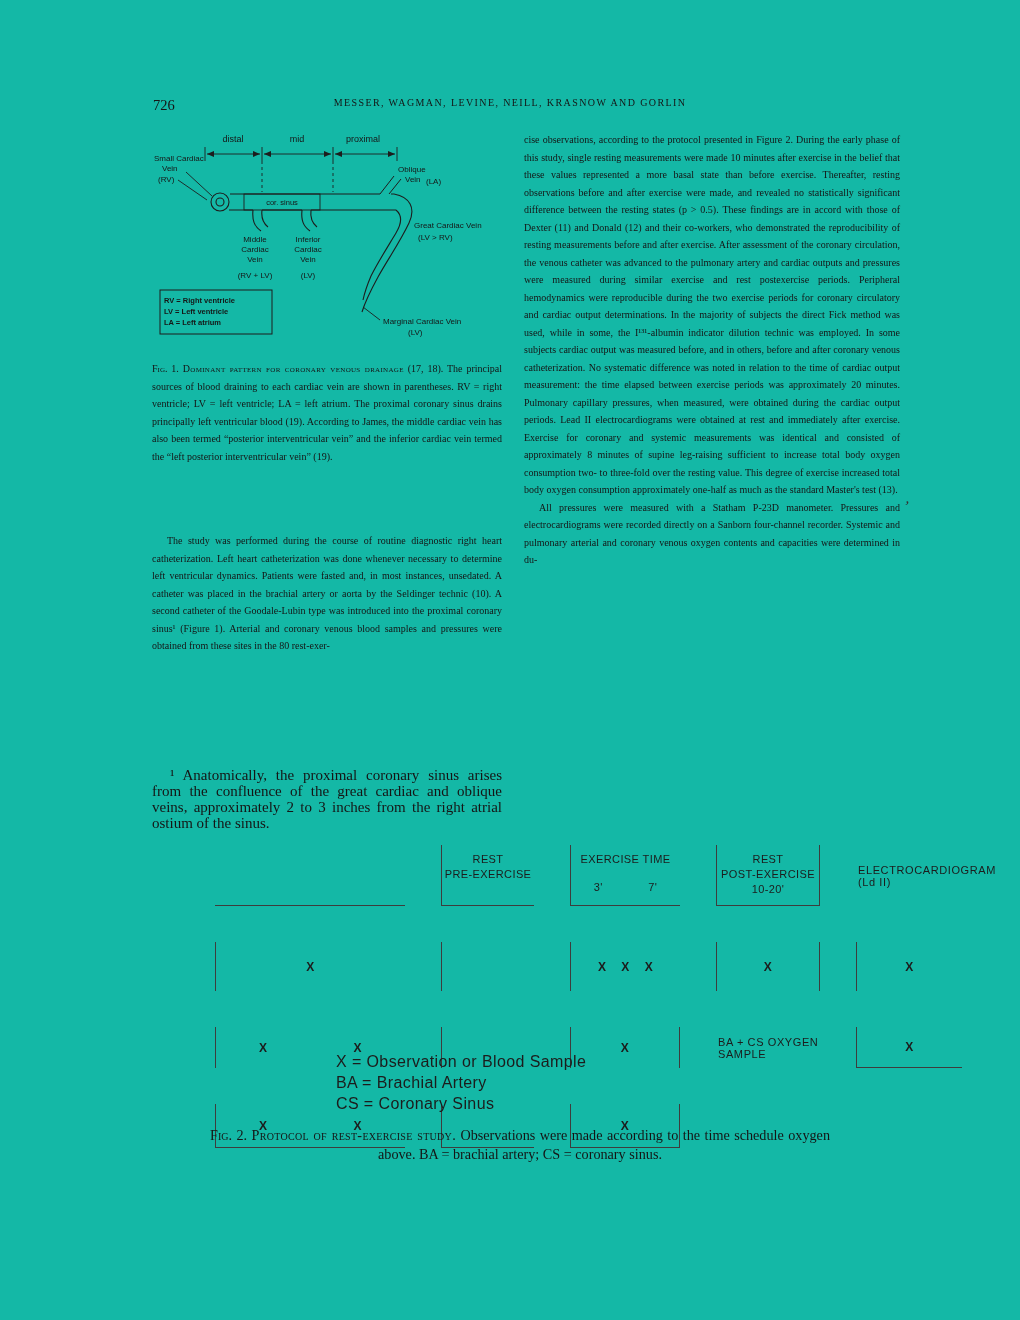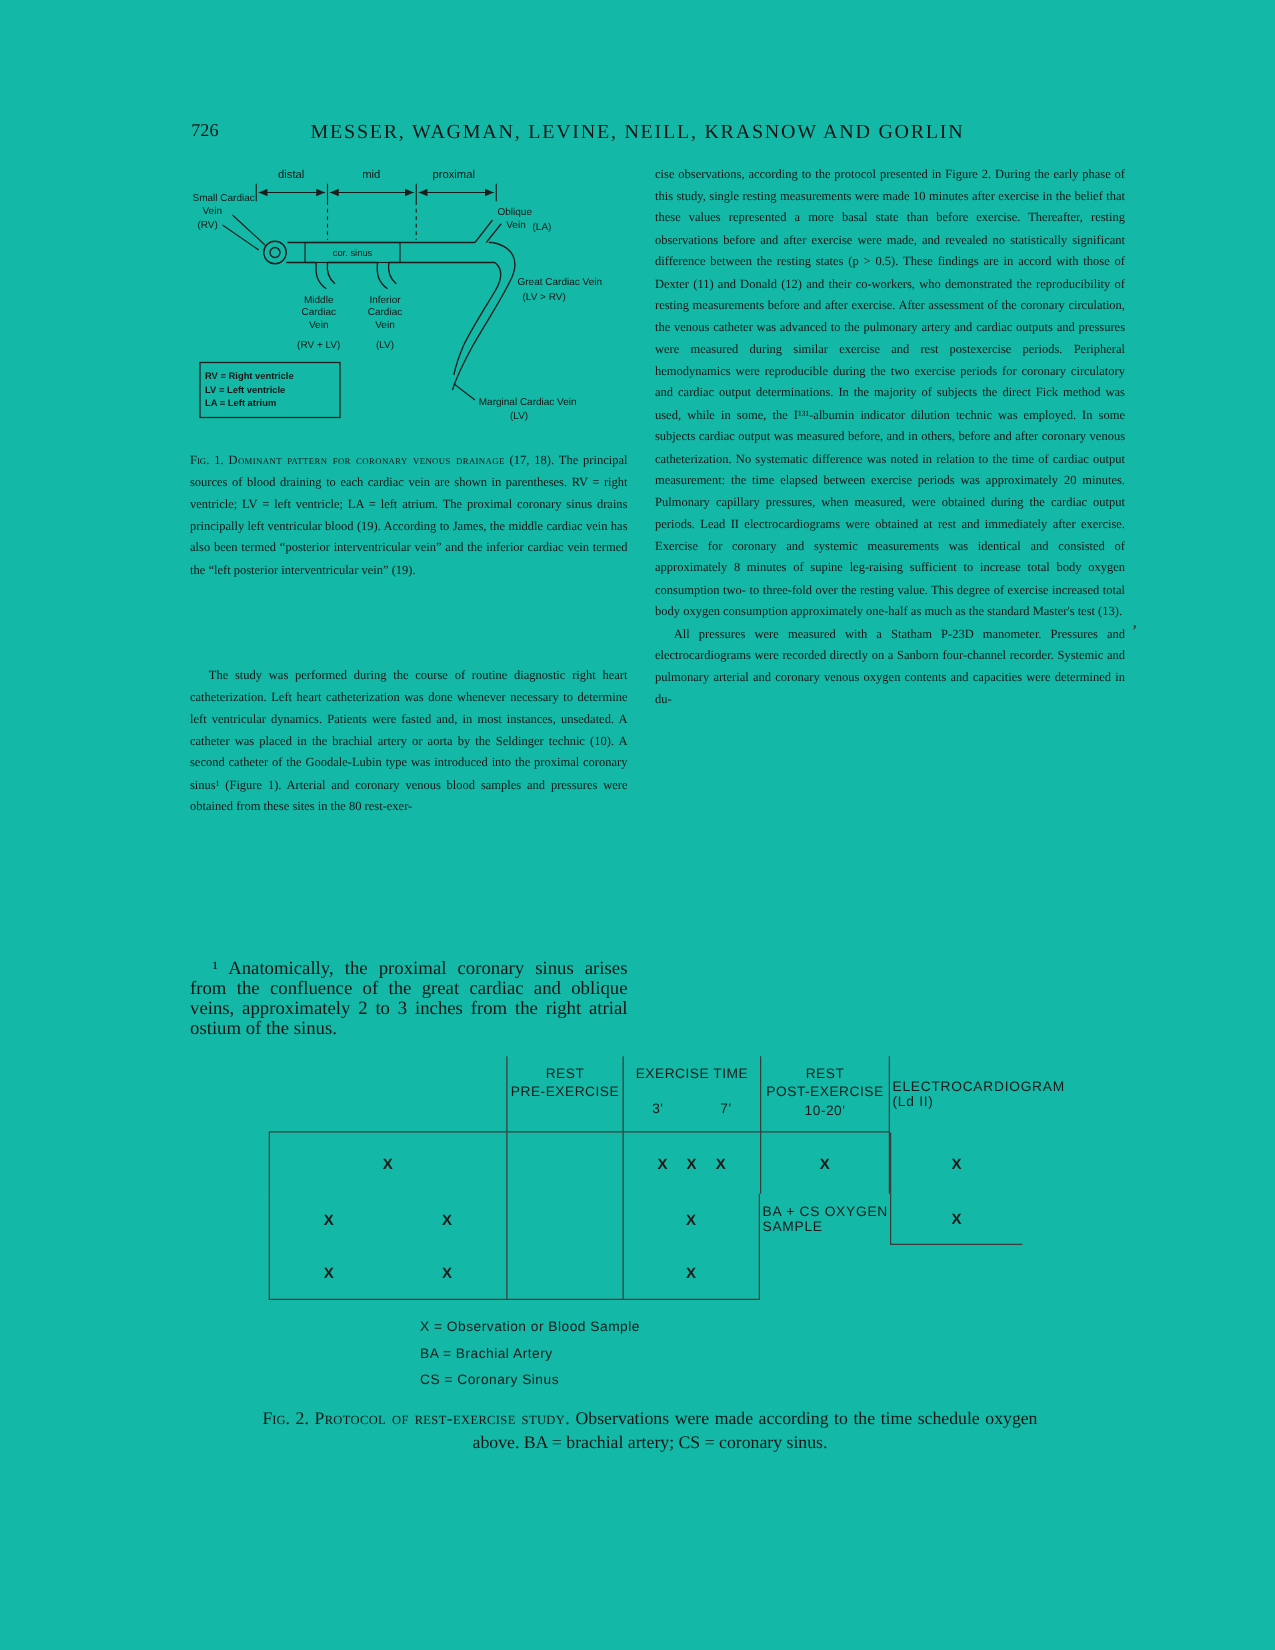--- a/index.html
+++ b/index.html
@@ -3,21 +3,21 @@
 <meta charset="utf-8">
 <style>
   html,body{margin:0;padding:0;background:#e8e8e6;}
   .page{
     position:relative;width:1020px;height:1320px;margin:0 auto;
     background:#14b8a6;color:#151515;
     font-family:"Liberation Serif","DejaVu Serif",serif;
     overflow:hidden;
   }
   .page-number{position:absolute;left:153px;top:97px;font-size:14.5px;}
-  .running-head{position:absolute;left:0;top:97px;width:1020px;text-align:center;font-size:16px;letter-spacing:1.4px;}
+  .running-head{position:absolute;left:0;top:97px;width:1020px;text-align:center;font-size:10px;letter-spacing:1.4px;}
   .fig1-svg{position:absolute;left:150px;top:130px;}
   .fig-sans{font-family:"Liberation Sans","DejaVu Sans",sans-serif;}
   .col-text{font-size:10px;line-height:17.5px;text-align:justify;}
   .caption1{position:absolute;left:152px;top:350px;width:350px;}
   .cap-prefix{font-variant:small-caps;}
   .cap-title{font-variant:small-caps;letter-spacing:0.3px;}
   .left-body{position:absolute;left:152px;top:532px;width:350px;}
   .left-body p{margin:0;}
   .indent{text-indent:1.5em;}
   .footnote{position:absolute;left:152px;top:752px;width:350px;font-size:15px;line-height:16px;text-align:justify;text-indent:1.2em;}
@@ -25,33 +25,33 @@
   .right-col p{margin:0;}
   .margin-mark{position:absolute;left:904px;top:498px;font-size:15px;color:#333;transform:rotate(12deg);}
 
   
   .fig2{
     position:absolute;left:215px;top:845px;
     display:grid;
     grid-template-columns:190px 93px 110px 104px 106px;
     grid-template-rows:61px 49px 41px 44px;
     font-family:"Liberation Sans","DejaVu Sans",sans-serif;
-    font-size:11px;letter-spacing:0.4px;color:#1c1c1c;
+    font-size:11px;letter-spacing:0.4px;color:#1c1c1c;gap:36px;
   }
   .f2c{display:flex;align-items:center;justify-content:center;}
   .f2-head{flex-direction:column;justify-content:flex-start;padding-top:7px;line-height:15px;text-align:center;}
   .bL{border-left:1px solid #3d3d3d;}
   .bR{border-right:1px solid #3d3d3d;}
   .bB{border-bottom:1px solid #3d3d3d;}
   .f2-rowlabel{justify-content:flex-start;padding-left:2px;letter-spacing:0.6px;}
   .f2-x{font-size:12px;font-weight:600;}
   .f2-sub{display:flex;width:100%;justify-content:space-around;margin-top:13px;}
   .f2-split{display:flex;width:100%;justify-content:space-around;}
   .pre{white-space:pre;}
-  .f2-legend{position:absolute;left:336px;top:1052px;font-family:"Liberation Sans","DejaVu Sans",sans-serif;font-size:11px;letter-spacing:0.4px;line-height:20px;color:#1c1c1c;}
+  .f2-legend{position:absolute;left:336px;top:1052px;font-family:"Liberation Sans","DejaVu Sans",sans-serif;font-size:16px;letter-spacing:0.4px;line-height:20px;color:#1c1c1c;}
   .f2-legend div{margin-bottom:1px;}
   .caption2{position:absolute;left:210px;top:1112px;width:620px;font-size:14.2px;line-height:19px;text-align:justify;text-align-last:center;}
 </style>
 </head>
 <body>
 
 <div class="page">
 
   <div class="page-number">726</div>
   <div class="running-head">MESSER, WAGMAN, LEVINE, NEILL, KRASNOW AND GORLIN</div>

